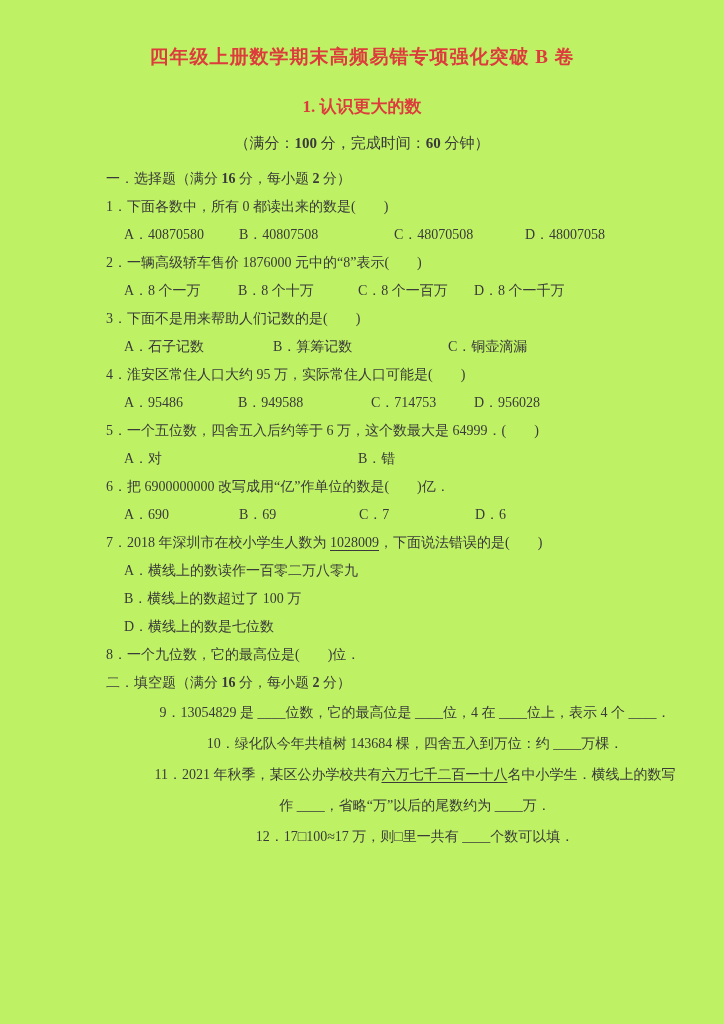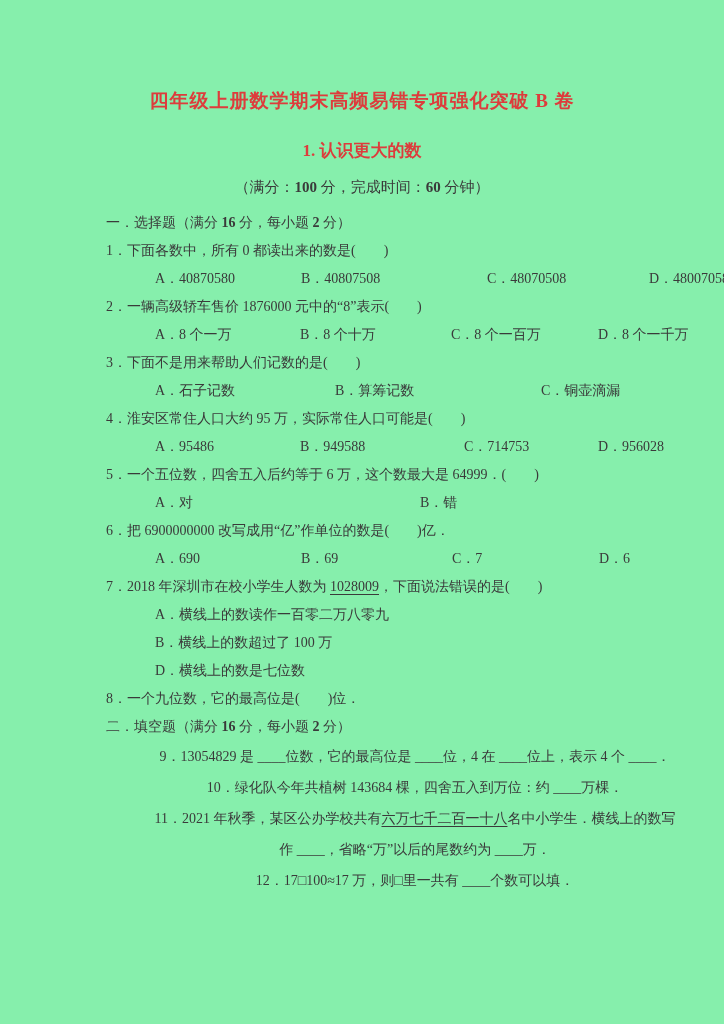--- a/index.html
+++ b/index.html
@@ -1,21 +1,21 @@
 <!DOCTYPE html>
 <html><head>
 <meta charset="utf-8">
 <style>
   html,body{margin:0;padding:0;background:#ffffff;}
   .page{
     position:relative;
     width:724px;height:1024px;
-    background:#86efac;
+    background:#bef264;
     box-sizing:border-box;
-    padding-top:88px;
+    padding-top:44px;
     overflow:hidden;
     font-family:"Liberation Serif","DejaVu Serif",serif;
     color:#3a3a3a;
   }
   .title{
     margin:0;text-align:center;
     font-size:19px;font-weight:bold;
     color:#dd3c3c;letter-spacing:1px;
   }
   .subtitle{
@@ -28,21 +28,21 @@
     font-size:15px;color:#3a3a3a;
   }
   .b{font-weight:bold;}
   .content{
     margin:12px 0 0 106px;
     font-size:14px;
   }
   .line{height:28px;line-height:28px;white-space:nowrap;}
   .tall{height:31px;line-height:31px;text-align:center;}
   .opts{padding-left:18px;}
-  .opt{display:inline-block;vertical-align:top;margin-left:31px;}
+  .opt{display:inline-block;vertical-align:top;}
   .u{
     text-decoration:underline;
     text-underline-offset:3px;
     margin-top:14px;
   }
 </style>
 </head>
 <body>
 
 <div class="page">

